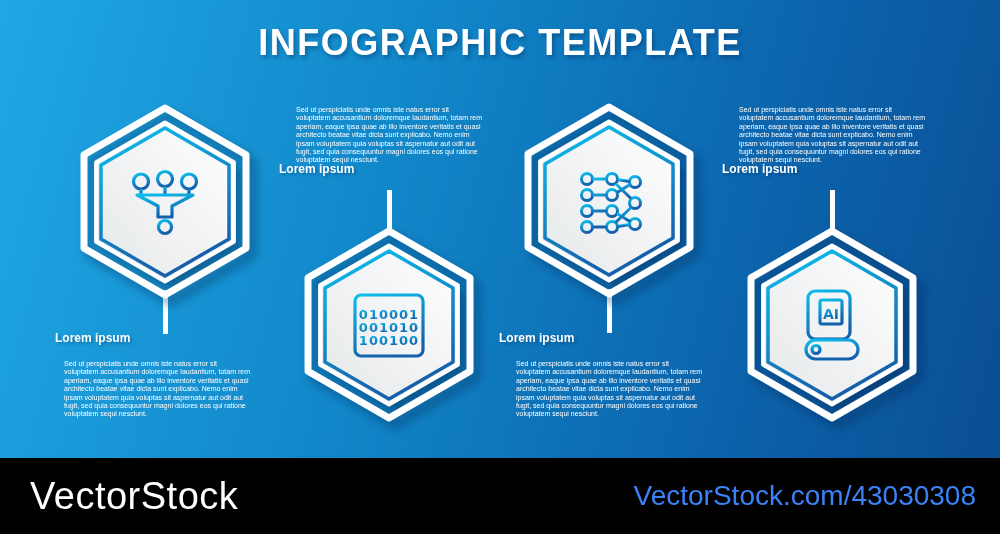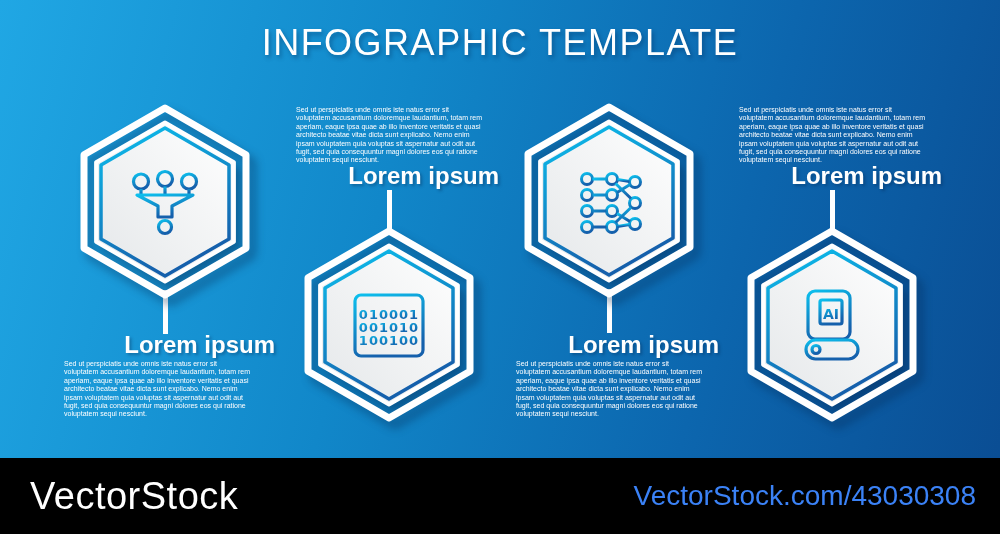--- a/index.html
+++ b/index.html
@@ -5,30 +5,30 @@
   html,body{margin:0;padding:0;background:#222;}
   #stage{
     position:relative;
     width:1000px;height:534px;
     overflow:hidden;
     font-family:"Liberation Sans", sans-serif;
     background:linear-gradient(105deg,#20a7e4 0%,#1187c9 38%,#0c66ae 70%,#0a4c92 100%);
   }
   .main-title{
     position:absolute;top:22px;left:0;right:0;
-    text-align:center;color:#fff;font-weight:normal;
+    text-align:center;color:#fff;font-weight:bold;
     font-size:36px;letter-spacing:1.5px;
     text-shadow:2px 3px 4px rgba(0,40,85,.4);
   }
   .hex-svg{position:absolute;width:200px;height:230px;
     filter:drop-shadow(6px 7px 5px rgba(2,38,80,.45));}
   .connector{position:absolute;width:5px;background:#fff;}
   .item-heading{
-    position:absolute;width:220px;text-align:right;
-    color:#fff;font-weight:bold;font-size:24px;
+    position:absolute;width:220px;text-align:left;
+    color:#fff;font-weight:bold;font-size:12px;
     text-shadow:2px 2px 3px rgba(0,35,75,.35);
   }
   .item-body{
     position:absolute;width:186px;
     color:#fff;font-size:7px;line-height:8.4px;
     text-align:left;
   }
   .footer-bar{
     position:absolute;left:0;top:458px;width:1000px;height:76px;
     background:#000;display:flex;align-items:center;

